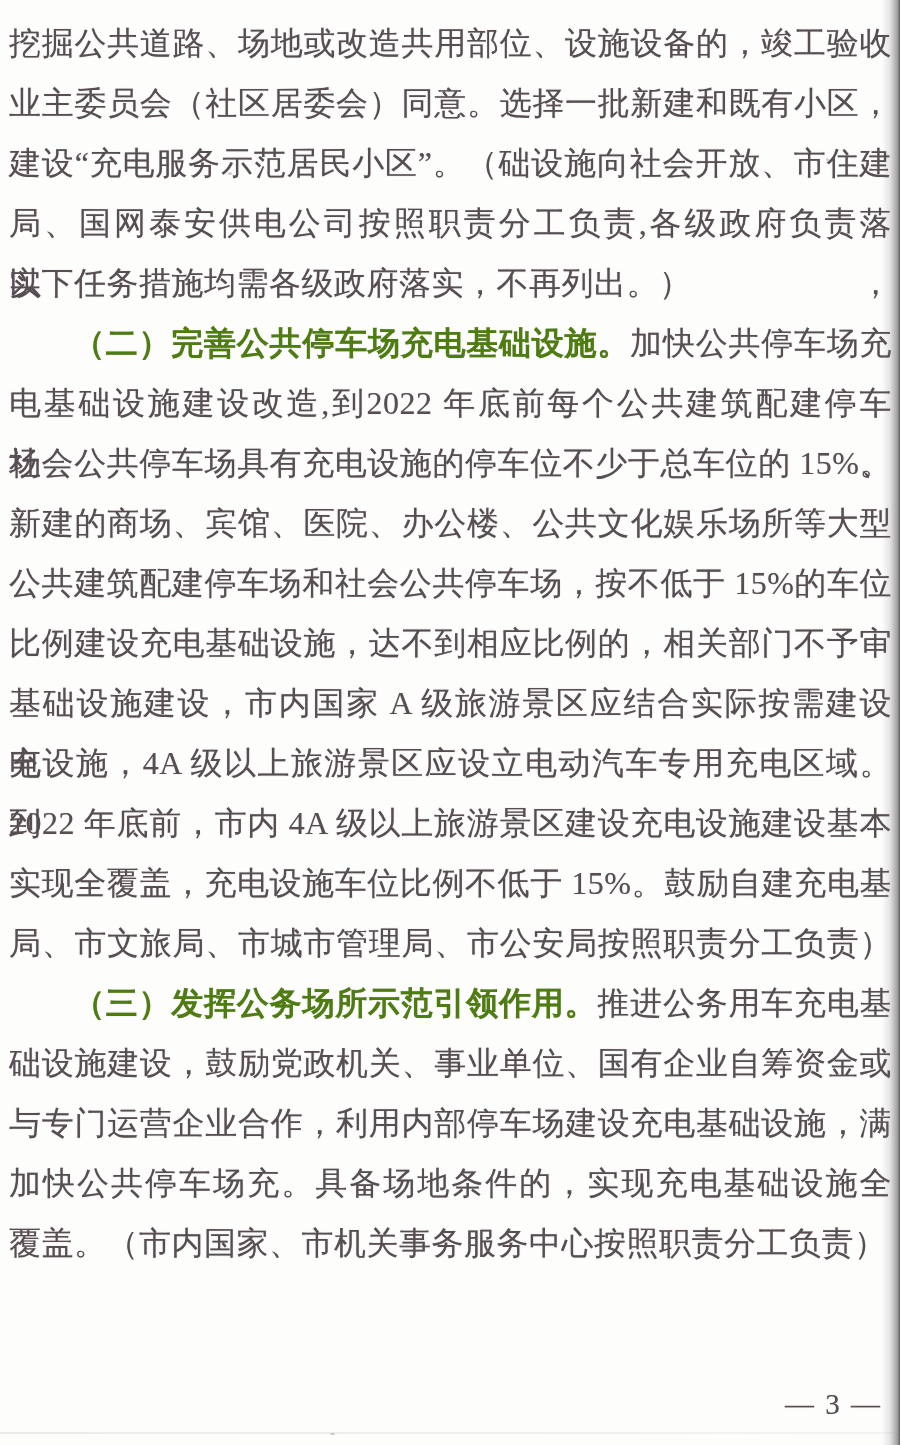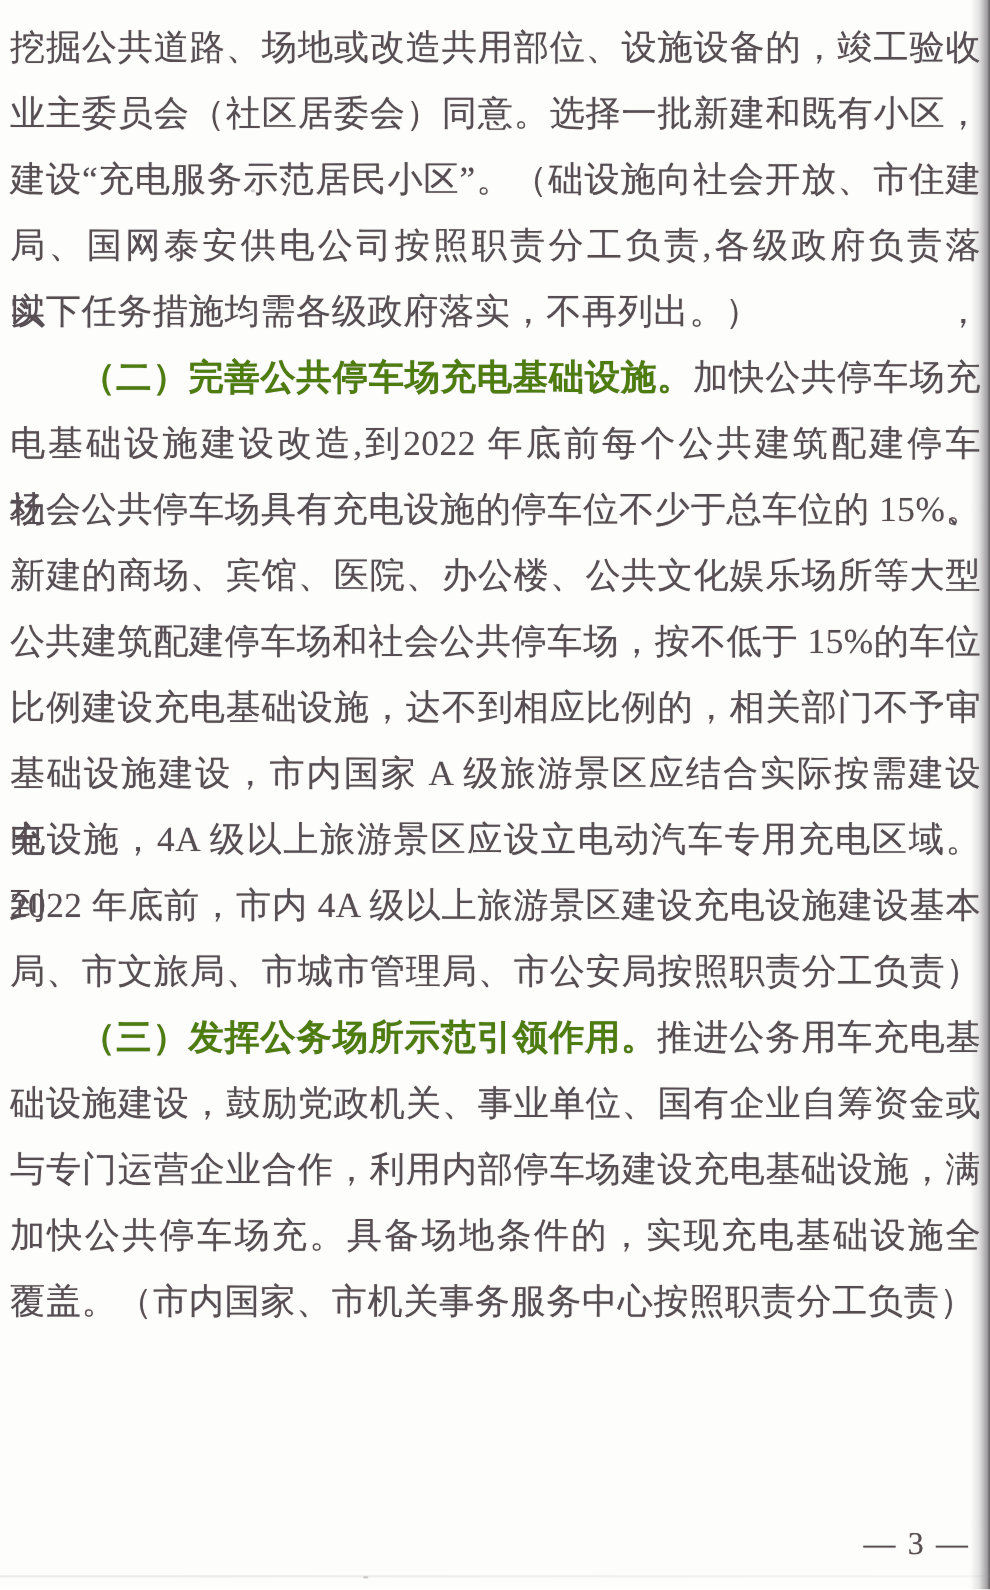--- a/index.html
+++ b/index.html
@@ -91,20 +91,21 @@
 
     <div class="line indent"><span class="seg-bold">（二）完善公共停车场充电基础设施。</span><span>加快公共停车场充</span></div>
     <div class="line">电基础设施建设改造,到2022 年底前每个公共建筑配建停车场、</div>
     <div class="line">社会公共停车场具有充电设施的停车位不少于总车位的 15%。</div>
     <div class="line">新建的商场、宾馆、医院、办公楼、公共文化娱乐场所等大型</div>
     <div class="line">公共建筑配建停车场和社会公共停车场，按不低于 15%的车位</div>
     <div class="line">比例建设充电基础设施，达不到相应比例的，相关部门不予审</div>
     <div class="line">基础设施建设，市内国家 A 级旅游景区应结合实际按需建设充</div>
     <div class="line">电设施，4A 级以上旅游景区应设立电动汽车专用充电区域。到</div>
     <div class="line">2022 年底前，市内 4A 级以上旅游景区建设充电设施建设基本</div>
+    <div class="line">实现全覆盖，充电设施车位比例不低于 15%。鼓励自建充电基</div>
     <div class="line">局、市文旅局、市城市管理局、市公安局按照职责分工负责）</div>
 
     <div class="line indent"><span class="seg-bold">（三）发挥公务场所示范引领作用。</span><span>推进公务用车充电基</span></div>
     <div class="line">础设施建设，鼓励党政机关、事业单位、国有企业自筹资金或</div>
     <div class="line">与专门运营企业合作，利用内部停车场建设充电基础设施，满</div>
     <div class="line">加快公共停车场充。具备场地条件的，实现充电基础设施全</div>
     <div class="line para-end">覆盖。（市内国家、市机关事务服务中心按照职责分工负责）</div>
   </div>
 
   <div class="page-number">— 3 —</div>

